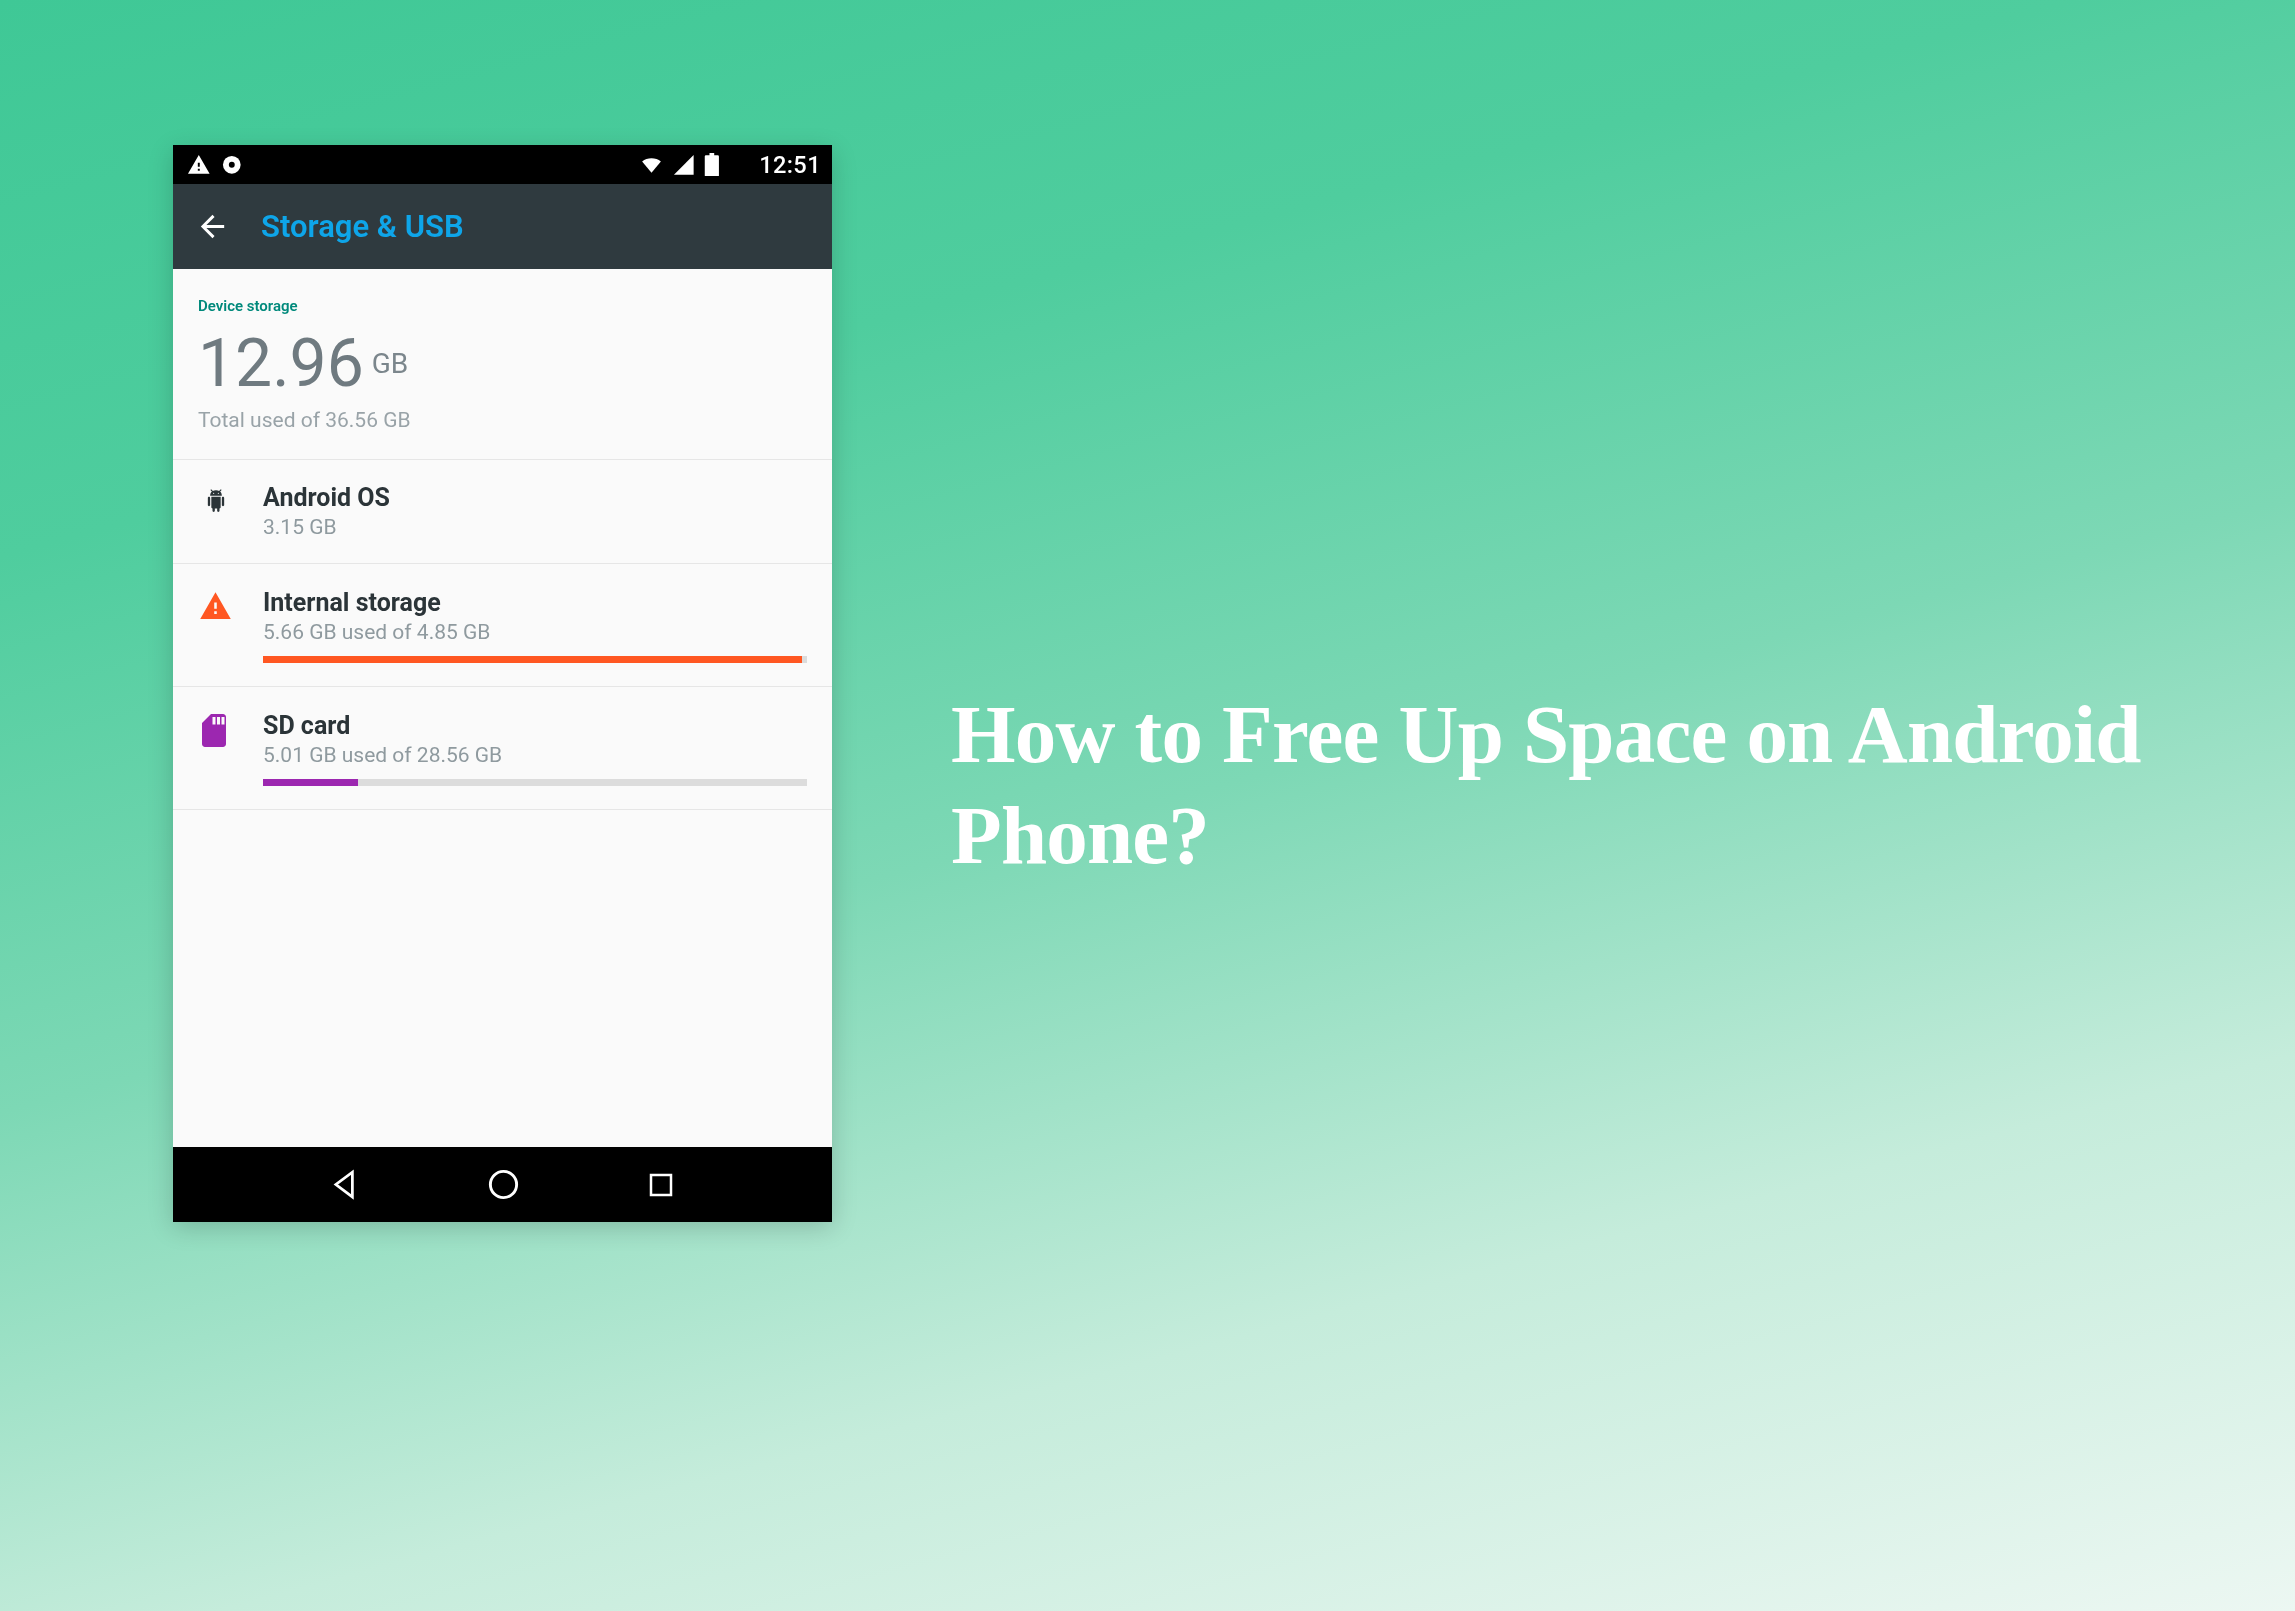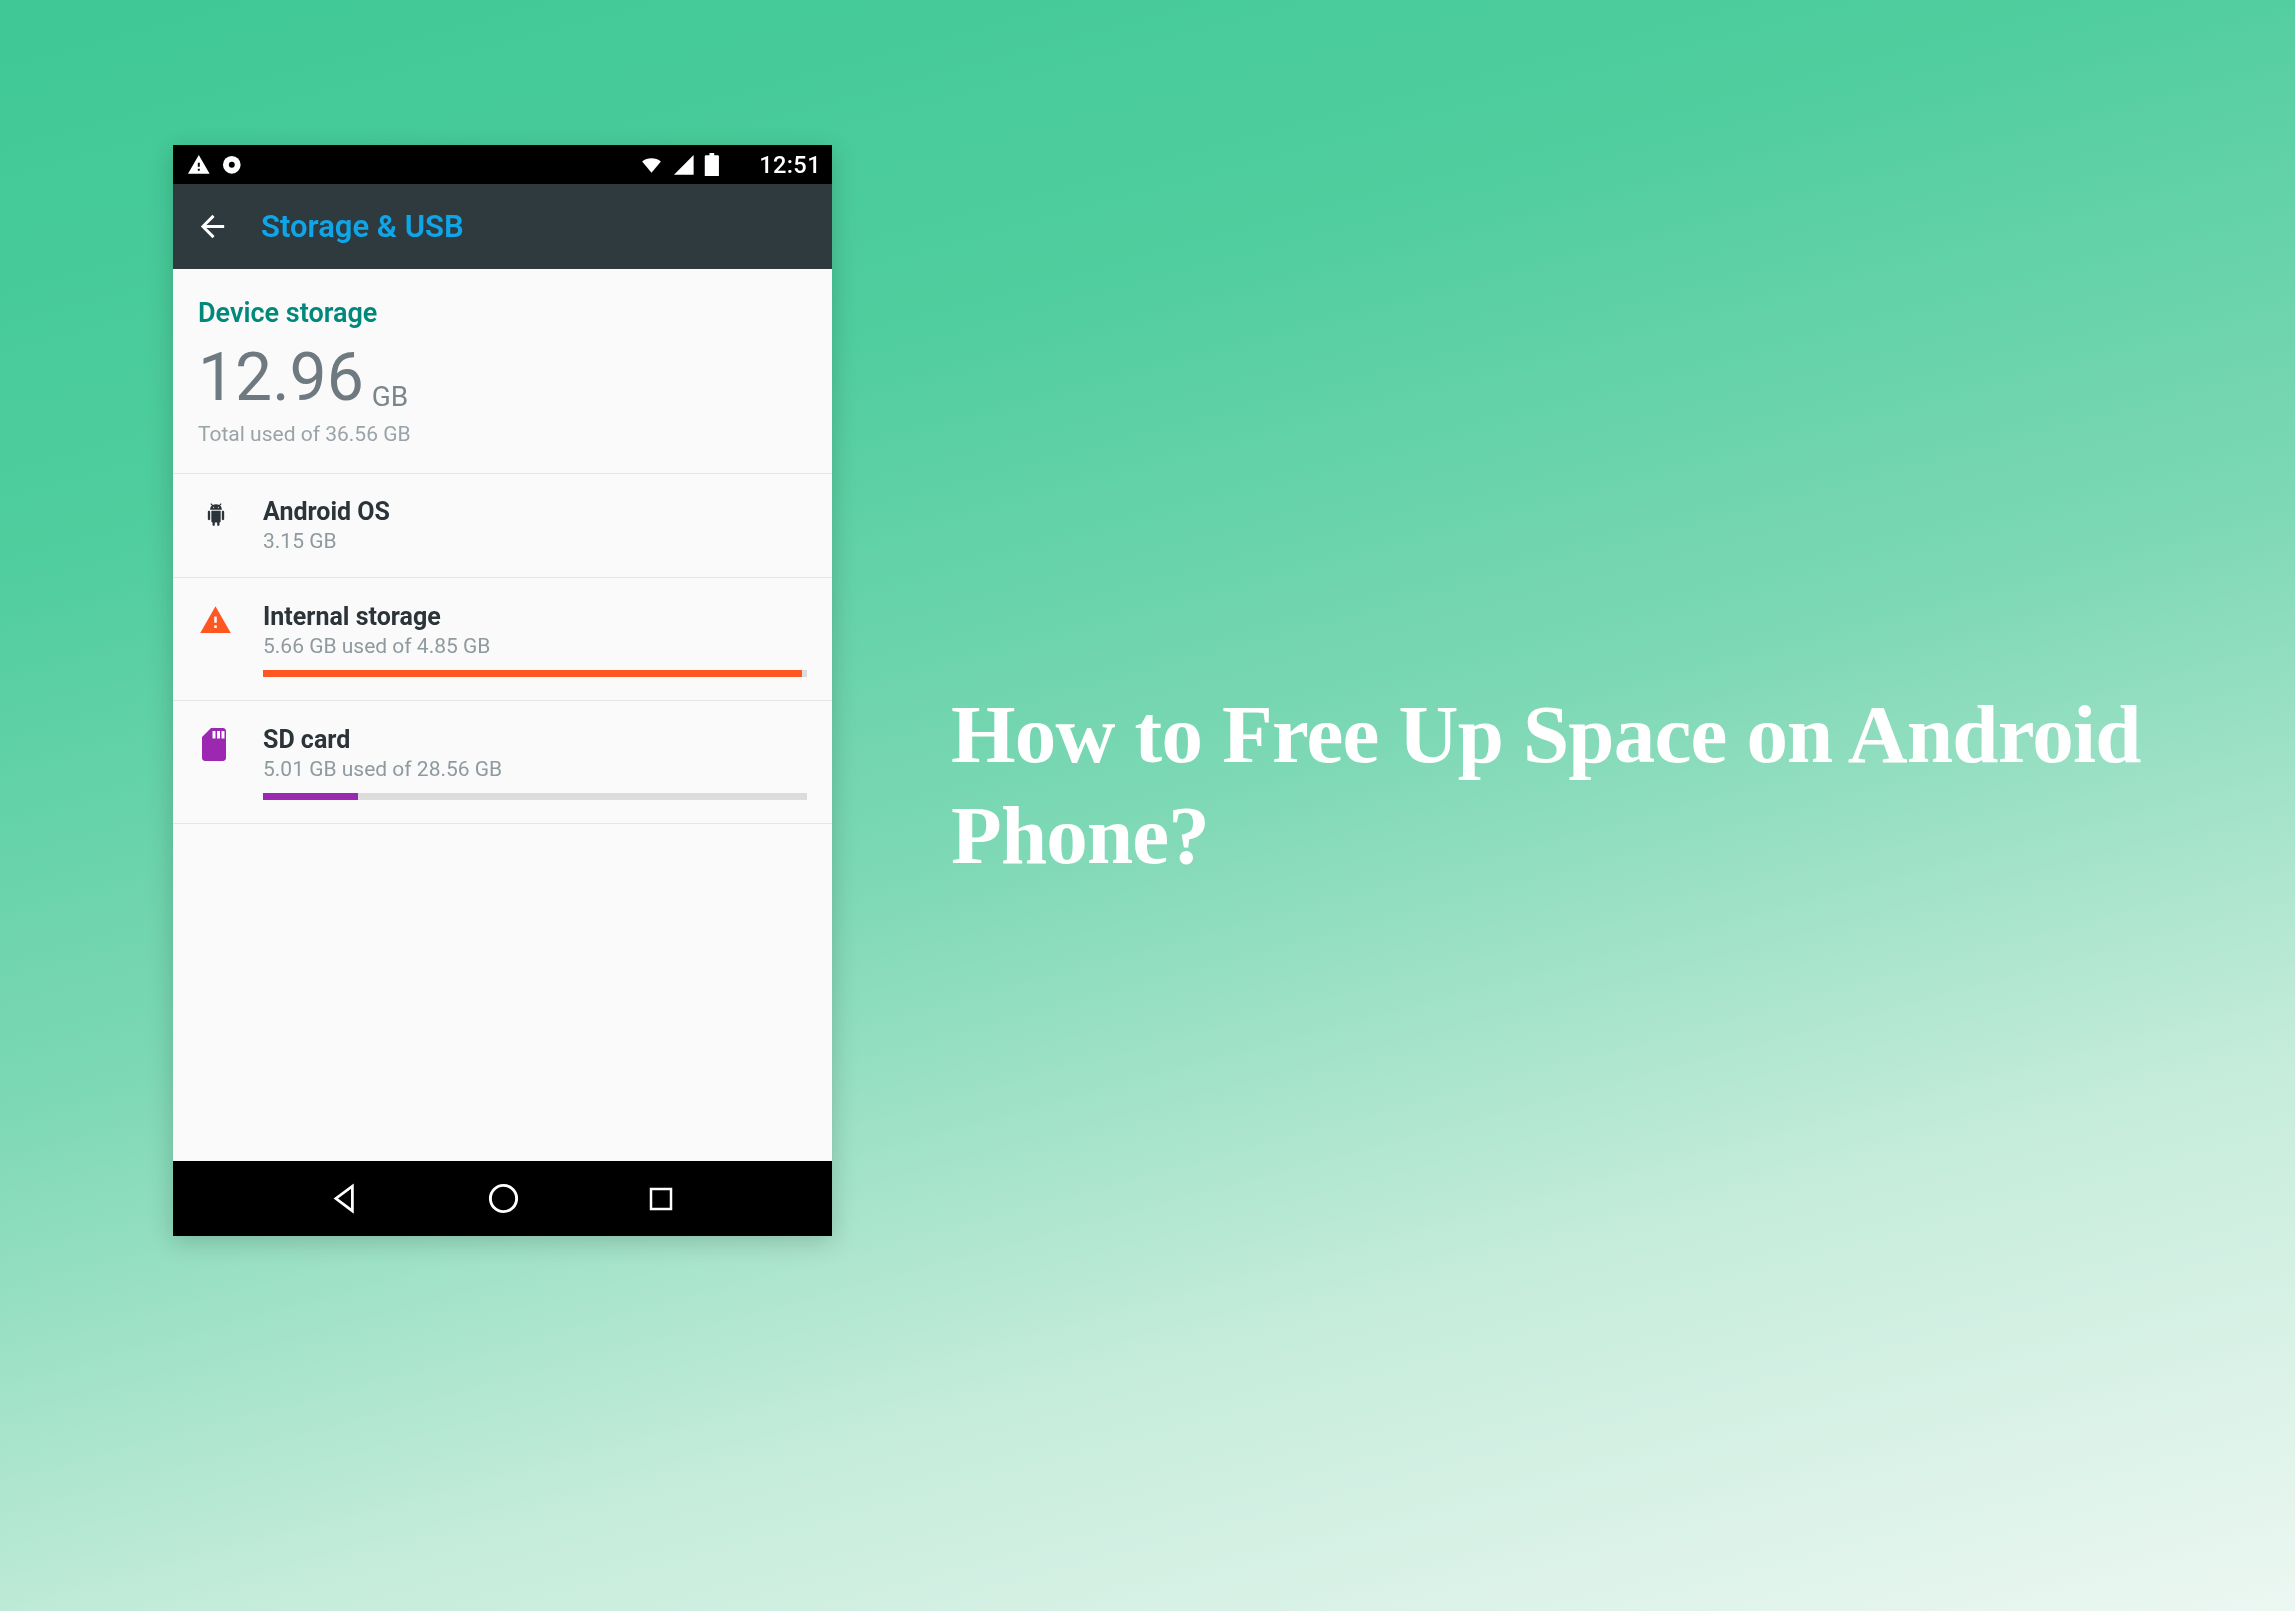--- a/index.html
+++ b/index.html
@@ -38,31 +38,31 @@
   align-items: center;
   padding: 0 22px;
   gap: 31px;
 }
 .back-arrow { color: #fff; cursor: pointer; display: flex; align-items: center; }
 .app-title { color: #0ea5e9; font-size: 31px; font-weight: 600; }
 .content { background: #fafafa; }
 .section-header {
   padding: 28px 25px 15.7px;
   color: #00897b;
-  font-size: 27px;
+  font-size: 15px;
   font-weight: 600;
 }
 .summary { padding: 0 25px 27px; }
 .big-number {
   color: #6f7a80;
   font-size: 66px;
   font-weight: 400;
   line-height: 1;
   display: flex;
-  align-items: flex-end;
+  align-items: center;
   gap: 7.9px;
 }
 .big-unit { font-size: 28px; font-weight: 400; color: #7b868c; }
 .sub-text { color: #99a3a8; font-size: 21px; margin-top: 11px; }
 .row {
   display: flex;
   align-items: flex-start;
   padding: 23.6px 25px 23.6px 25px;
   border-top: 0.8px solid #e6e6e6;
   gap: 30px;

